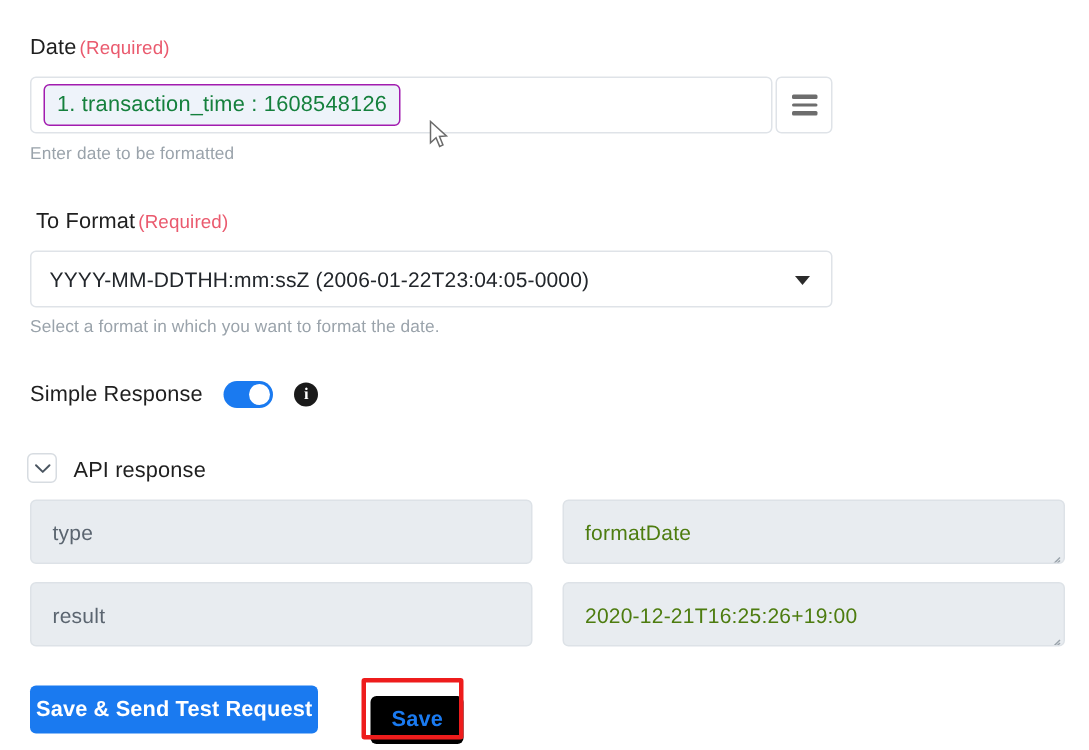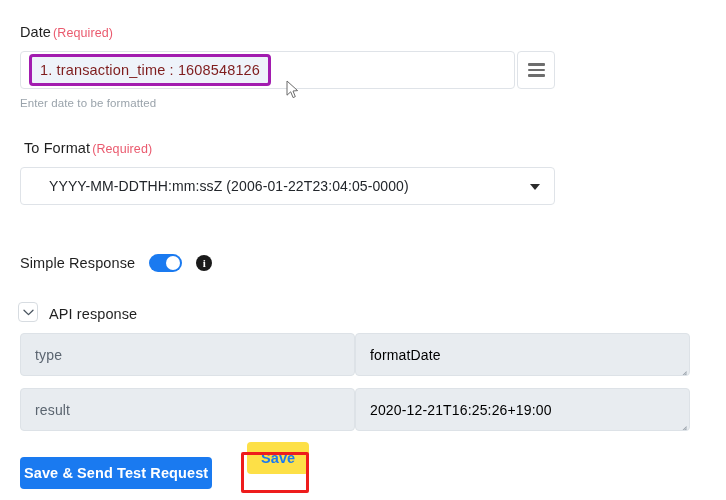--- a/index.html
+++ b/index.html
@@ -68,24 +68,24 @@
     display: flex;
     align-items: center;
     padding: 0 8px;
   }
   .token-chip {
     display: inline-flex;
     align-items: center;
     height: 26px;
     padding: 0 8px 0 8px;
     background: #eef3fa;
-    border: 3px solid #a21caf;
-    border-radius: 4px;
-    font-size: 14.5px;
-    color: #7f1d1d;
+    border: 1px solid #a21caf;
+    border-radius: 4px;
+    font-size: 14.5px;
+    color: #15803d;
     white-space: nowrap;
     letter-spacing: 0.15px;
   }
   .menu-btn {
     position: absolute;
     right: 0;
     top: 0;
     width: 38px;
     height: 38px;
     box-sizing: border-box;
@@ -113,21 +113,21 @@
     left: 20px;
     top: 167px;
     width: 535px;
     height: 38px;
     box-sizing: border-box;
     border: 1px solid #dfe3e8;
     border-radius: 4px;
     background: #ffffff;
     display: flex;
     align-items: center;
-    padding: 0 28px;
+    padding: 0 12px;
     cursor: pointer;
   }
   .select-value {
     font-size: 14px;
     color: #22262b;
     letter-spacing: 0.1px;
     white-space: nowrap;
   }
   .caret {
     position: absolute;
@@ -219,39 +219,40 @@
   }
 
   .resp-grid {
     position: absolute;
     left: 20px;
     top: 333px;
     width: 690px;
   }
   .resp-row {
     display: flex;
+    gap: 20px;
     margin-bottom: 12px;
   }
   .resp-cell {
     position: relative;
     width: 335px;
     height: 43px;
     box-sizing: border-box;
     background: #e8ecf0;
     border: 1px solid #dde2e7;
     border-radius: 4px;
     display: flex;
     align-items: center;
     padding: 0 14px;
     font-size: 14px;
     color: #5b6570;
     letter-spacing: 0.15px;
     overflow: hidden;
   }
-  .resp-cell.value-cell { color: #000000; }
+  .resp-cell.value-cell { color: #4d7c0f; }
   .resize-grip {
     position: absolute;
     right: 2px;
     bottom: 1px;
     width: 9px;
     height: 9px;
     pointer-events: none;
   }
   .resize-grip:before,
   .resize-grip:after {
@@ -289,26 +290,26 @@
     font-weight: bold;
     letter-spacing: 0.1px;
     cursor: pointer;
     display: flex;
     align-items: center;
     justify-content: center;
   }
   .btn-secondary {
     position: absolute;
     left: 247px;
-    top: 442px;
+    top: 464px;
     height: 32px;
     padding: 0 14px;
     border: none;
     border-radius: 4px;
-    background: #fde047;
+    background: #000000;
     color: #1a7af0;
     font-family: "Liberation Sans", sans-serif;
     font-size: 14.5px;
     font-weight: bold;
     letter-spacing: 0.1px;
     cursor: pointer;
     display: flex;
     align-items: center;
     justify-content: center;
   }
@@ -362,20 +363,21 @@
     <div class="field-label">
       <span>To Format</span><span class="required">(Required)</span>
     </div>
   </div>
 
   <div class="select-box">
     <span class="select-value">YYYY-MM-DDTHH:mm:ssZ (2006-01-22T23:04:05-0000)</span>
     <span class="caret"></span>
   </div>
 
+  <div class="helper-text" style="position:absolute; left:20px; top:212px;">Select a format in which you want to format the date.</div>
 
   <div class="toggle-row">
     <span class="toggle-label">Simple Response</span>
     <span class="switch">
       <span class="knob"></span>
     </span>
     <span class="info-icon">
       <span>i</span>
     </span>
   </div>

